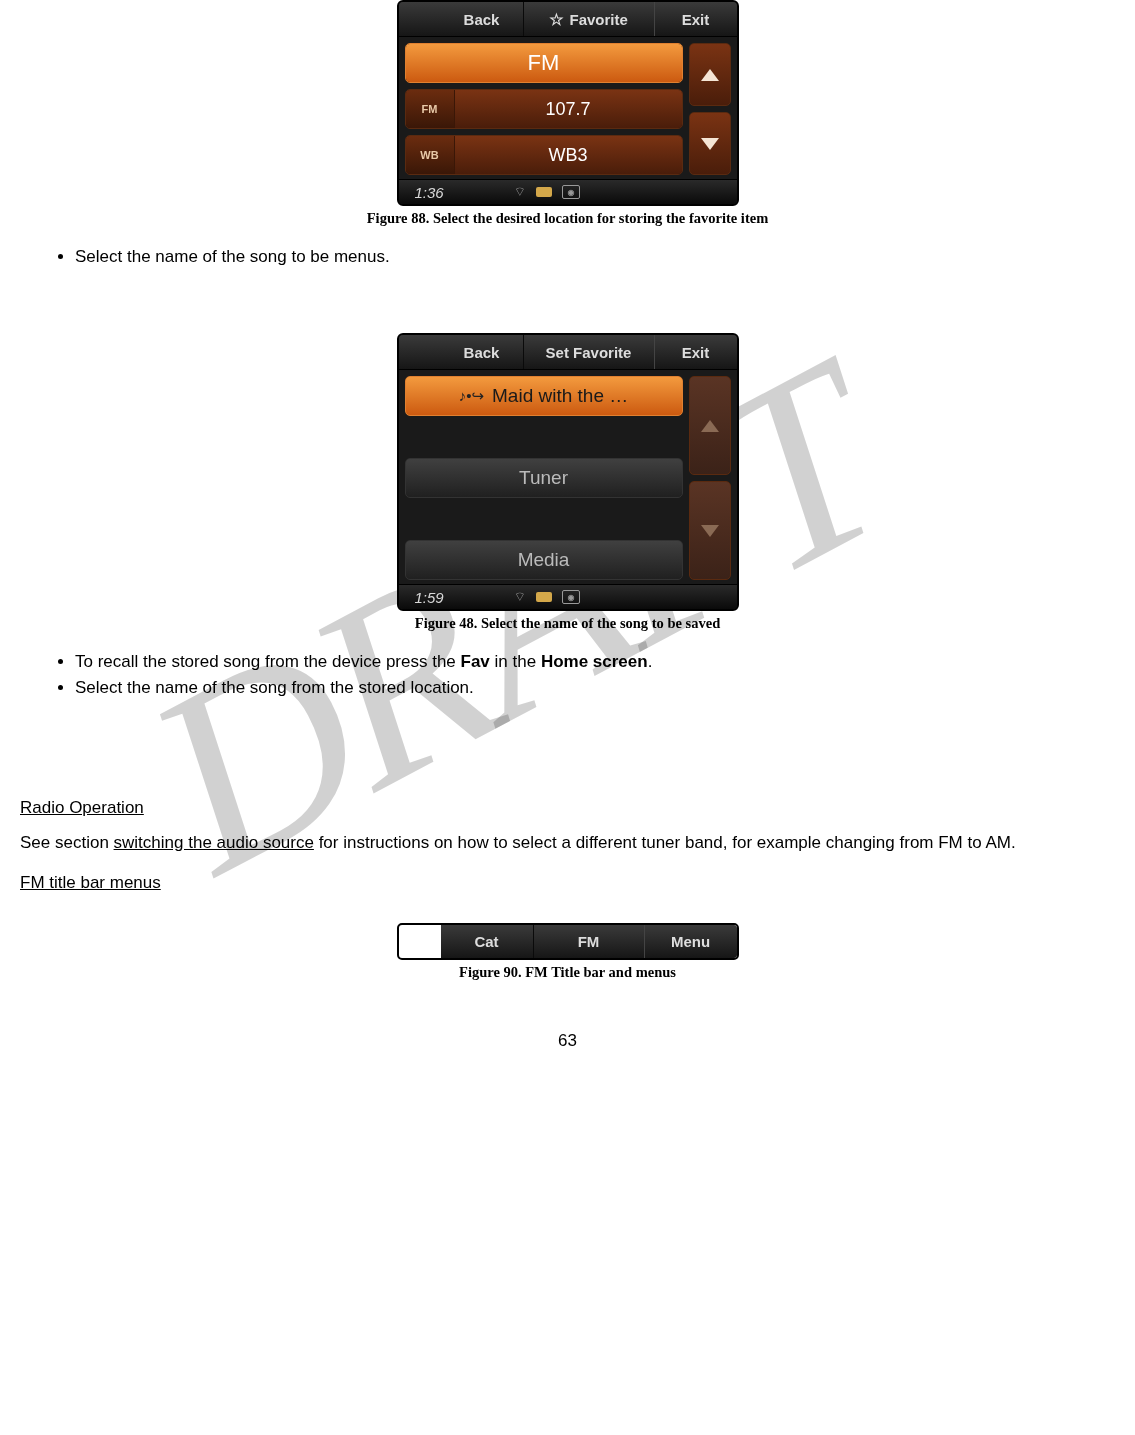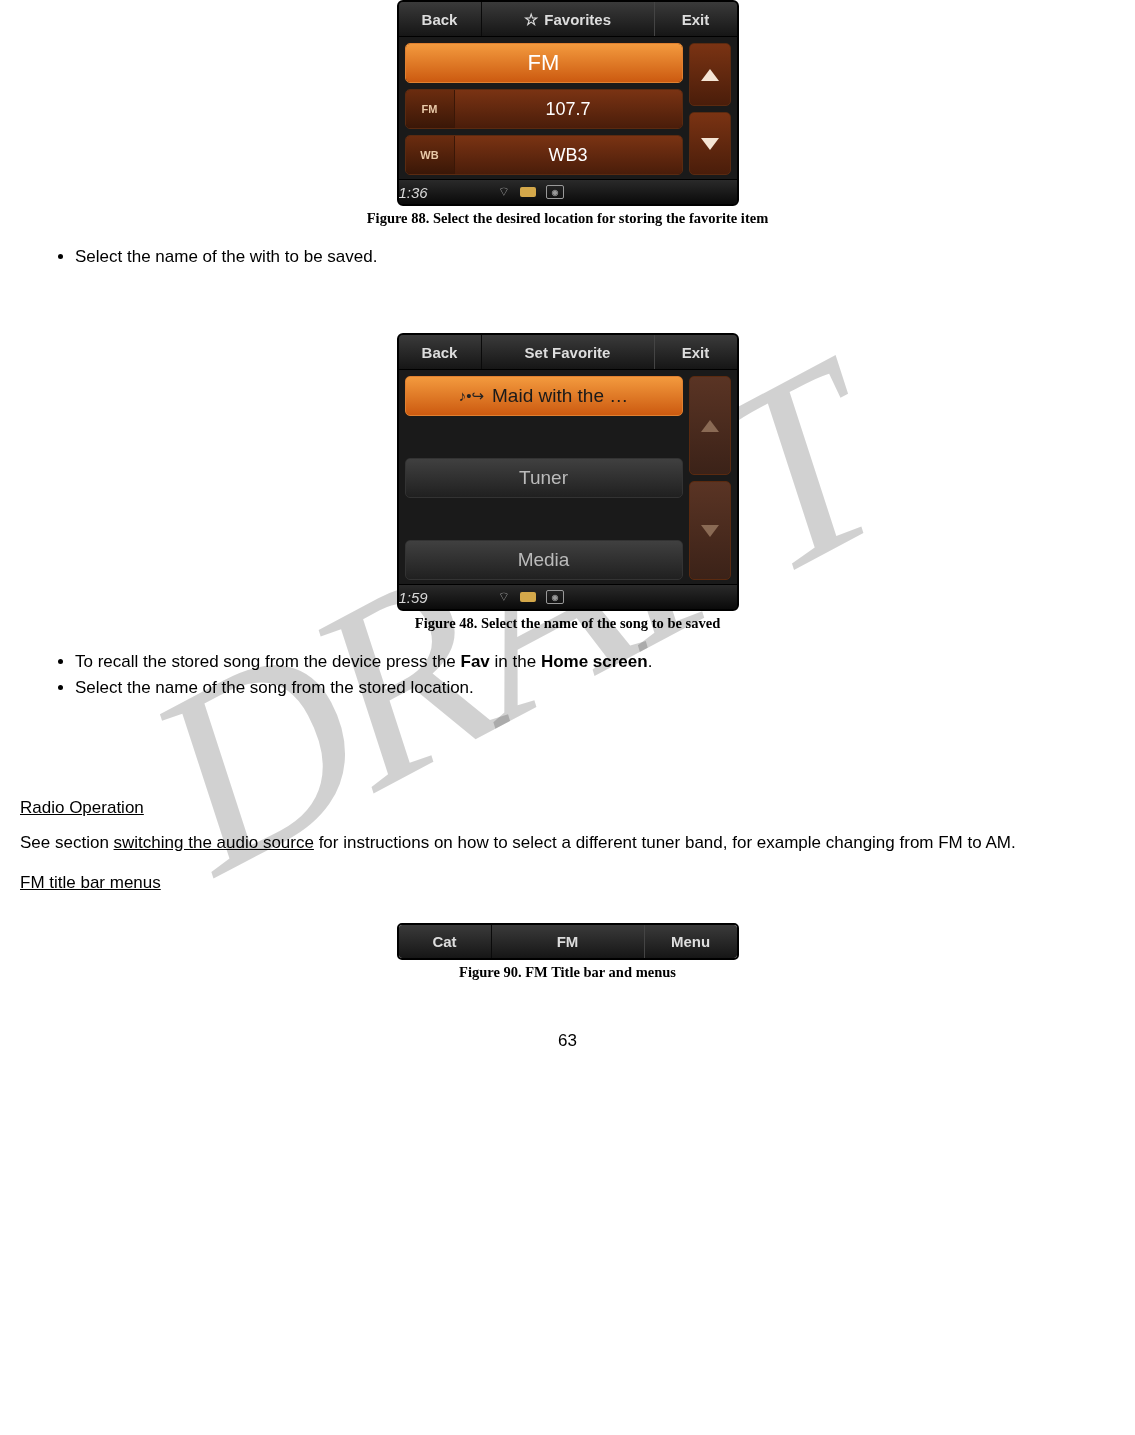--- a/index.html
+++ b/index.html
@@ -46,21 +46,21 @@
     border-bottom:1px solid #000;
   }
   .tbtn {
     flex: 0 0 82px;
     display:flex; align-items:center; justify-content:center;
     color:#ddd; font-size:15px; font-weight:bold;
     border-right:1px solid #0a0a0a;
     border-left:1px solid #444;
     cursor:pointer;
   }
-  .tbtn:first-child{border-left:none;}
+  .tbtn:first-child{border-left:none;margin-left:42px;}
   .tbtn:last-child{border-right:none;}
   .tcenter {
     flex:1; display:flex; align-items:center; justify-content:center;
     color:#ddd; font-size:15px; font-weight:bold; gap:6px;
   }
   .star-icon { color:#ddd; font-size:16px; }
   .note-icon { color:#222; font-size:15px; }
 
   .listarea {
     padding: 6px 6px 4px 6px;
@@ -115,21 +115,21 @@
     color:#8a6a54;
   }
   .tri-up, .tri-down { width:0;height:0;border-left:9px solid transparent;border-right:9px solid transparent;}
   .tri-up{border-bottom:12px solid currentColor;}
   .tri-down{border-top:12px solid currentColor;}
 
   .statusbar {
     height:24px; background: linear-gradient(#2a2a2a,#0a0a0a);
     display:flex; align-items:center; color:#d8d8d8;
     font-family: 'Arial Black', sans-serif; font-style:italic; font-size:15px;
-    padding:0 0; gap:70px; border-top:1px solid #000;
+    padding:0 16px; gap:70px; border-top:1px solid #000;
   }
   .sicons { display:flex; gap:10px; align-items:center; font-style:normal; font-size:12px; color:#aaa;}
   .hd-icon { width:16px;height:10px;background:#d4a84a;border-radius:2px;}
   .cc-icon { width:16px;height:12px;border:1px solid #999;border-radius:2px;display:flex;align-items:center;justify-content:center;font-size:8px;font-weight:bold;color:#999;}
   .bt-icon { font-size:13px; color:#999; }
 
   .caption {
     text-align:center; font-family: Liberation Serif, serif; font-weight:bold;
     font-size:14.5px; margin-top:4px; margin-bottom:20px;
   }
@@ -160,21 +160,21 @@
 
 <div class="watermark">DRAFT</div>
 
 <div class="content">
 
   <div class="device">
     <div class="titlebar">
       <div class="tbtn">Back</div>
       <div class="tcenter">
         <span class="star-icon">☆</span>
-        <span>Favorites</span>
+        <span>Favorite</span>
       </div>
       <div class="tbtn">Exit</div>
     </div>
     <div class="listarea">
       <div class="rows">
         <div class="row selected">
           <div class="main">FM</div>
         </div>
         <div class="row normal">
           <div class="badge">FM</div>
@@ -199,21 +199,21 @@
       <span class="sicons">
         <span class="bt-icon">⌔</span>
         <span class="hd-icon"></span>
         <span class="cc-icon">◉</span>
       </span>
     </div>
   </div>
   <div class="caption">Figure 88. Select the desired location for storing the favorite item</div>
 
   <ul class="bul">
-    <li>Select the name of the with to be saved.</li>
+    <li>Select the name of the song to be menus.</li>
   </ul>
 
   <div class="spacer-40"></div>
 
   <div class="device-b">
     <div class="titlebar">
       <div class="tbtn">Back</div>
       <div class="tcenter">
         <span>Set Favorite</span>
       </div>

